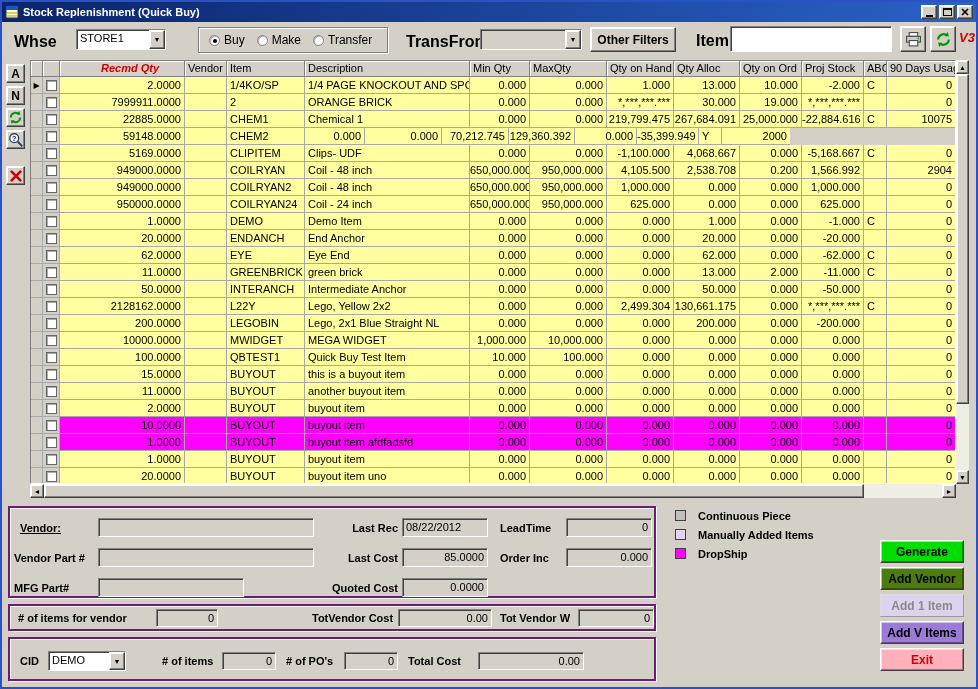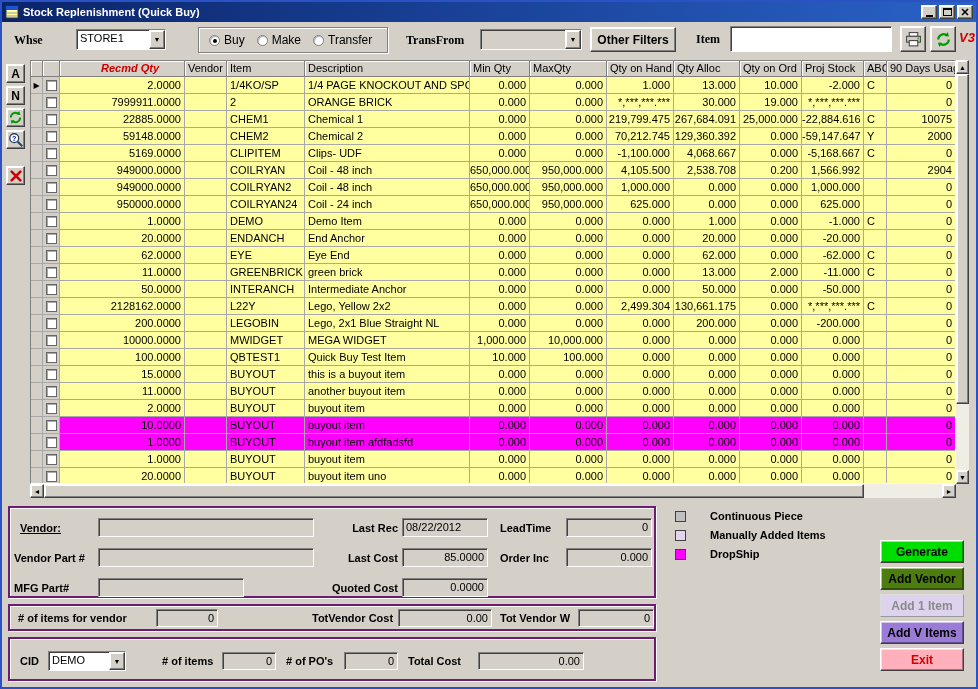--- a/index.html
+++ b/index.html
@@ -18,21 +18,21 @@
   .titlebar { position:relative; height:20px; background:linear-gradient(90deg,#0a246a,#2a62c8);
               display:flex; align-items:center; padding:0 3px; }
   .title-icon { width:14px; height:14px; margin-right:4px; flex:0 0 auto; }
   .title-text { color:#fff; font-weight:bold; font-size:11px; flex:1 1 auto; white-space:nowrap; }
   .wbtn { width:16px; height:14px; margin-left:2px; display:flex; align-items:center; justify-content:center; }
   .glyph-min { width:7px; height:2px; background:#000; margin-top:7px; }
   .glyph-max { width:9px; height:8px; border:1px solid #000; border-top-width:2px; }
 
   
   .toolbar { position:relative; height:36px; }
-  .lbl { font-weight:bold; font-size:12px; position:absolute; white-space:nowrap;font-family:Liberation Serif, serif; }
+  .lbl { font-weight:bold; font-size:16px; position:absolute; white-space:nowrap; }
   .combo { position:absolute; display:flex; border:1px solid; border-color:#808080 #ffffff #ffffff #808080;
            box-shadow: inset 1px 1px 0 #404040; background:#fff; }
   .combo .ctext { flex:1 1 auto; padding:2px 3px; font-size:11px; overflow:hidden; white-space:nowrap; }
   .combo .cbtn { flex:0 0 16px; display:flex; align-items:center; justify-content:center; font-size:7px; }
   .combo.disabled { background:#d4d0c8; }
   .modebox { position:absolute; border:1px solid #808080; box-shadow:1px 1px 0 #fff, inset 1px 1px 0 #fff;
              display:flex; align-items:center; gap:12px; padding:0 10px; }
   .radio-row { display:flex; align-items:center; gap:4px; font-size:12px; }
   .radio { width:11px; height:11px; border-radius:50%; background:#fff; border:1px solid #808080;
            box-shadow: inset 1px 1px 0 #b8b8b8; position:relative; flex:0 0 auto; }
@@ -83,21 +83,21 @@
   .sb-corner { position:absolute; right:0; bottom:0; width:13px; height:14px; background:#d4d0c8; }
 
   
   .bottom { position:relative; height:191px; }
   .flabel { position:absolute; font-weight:bold; font-size:11px; white-space:nowrap; }
   .field { position:absolute; border:1px solid; border-color:#808080 #fff #fff #808080;
            box-shadow: inset 1px 1px 0 #404040; background:#d4d0c8; font-size:11px;
            line-height:16px; padding:0 3px; overflow:hidden; white-space:nowrap; }
   .field.right { text-align:right; }
   .legend { position:absolute; left:658px; top:14px; }
-  .legend-item { display:flex; align-items:flex-end; gap:24px; margin-bottom:7px;padding-left:15px; }
+  .legend-item { display:flex; align-items:flex-start; gap:12px; margin-bottom:7px;padding-left:15px; }
   .swatch { width:11px; height:11px; border:1px solid #404040; flex:0 0 auto; }
   .legend-item span.llabel { font-weight:bold; font-size:11px; }
   .qtybox { position:absolute; left:660px; top:126px; width:136px; height:48px;
             border:1px solid #808080; box-shadow:1px 1px 0 #fff, inset 1px 1px 0 #fff; padding:7px 0 0 10px; }
   .qtybox .radio-row { margin-bottom:5px; font-size:11px; font-weight:bold; }
   .actions { position:absolute; left:878px; top:44px; width:84px; display:flex; flex-direction:column; gap:4px; }
   .abtn { height:23px; font-weight:bold; font-size:12px; font-family:"Liberation Sans",sans-serif;
           border:1px solid; border-color:#ffffff #404040 #404040 #ffffff;
           box-shadow: inset -1px -1px 0 rgba(0,0,0,.35), inset 1px 1px 0 rgba(255,255,255,.55); }
   .abtn.disabled { box-shadow:none; border-color:#dcdcdc #9a9a9a #9a9a9a #dcdcdc; }
@@ -286,27 +286,26 @@
     <div class="cell c-days num">10075</div>
   </div>
             <div class="trow">
     <div class="cell c-marker"></div>
     <div class="cell c-check">
                 <span class="cbx"></span>
               </div>
     <div class="cell c-recmd num">59148.0000</div>
     <div class="cell c-vendor"></div>
     <div class="cell c-item">CHEM2</div>
-    <div class="cell c-desc">Chemical 2</div>
     <div class="cell c-min num">0.000</div>
     <div class="cell c-max num">0.000</div>
     <div class="cell c-onhand num">70,212.745</div>
     <div class="cell c-alloc num">129,360.392</div>
     <div class="cell c-onord num">0.000</div>
-    <div class="cell c-proj num">-59,147.647</div>
+    <div class="cell c-proj num">-35,399.949</div>
     <div class="cell c-abc">Y</div>
     <div class="cell c-days num">2000</div>
   </div>
             <div class="trow">
     <div class="cell c-marker"></div>
     <div class="cell c-check">
                 <span class="cbx"></span>
               </div>
     <div class="cell c-recmd num">5169.0000</div>
     <div class="cell c-vendor"></div>

